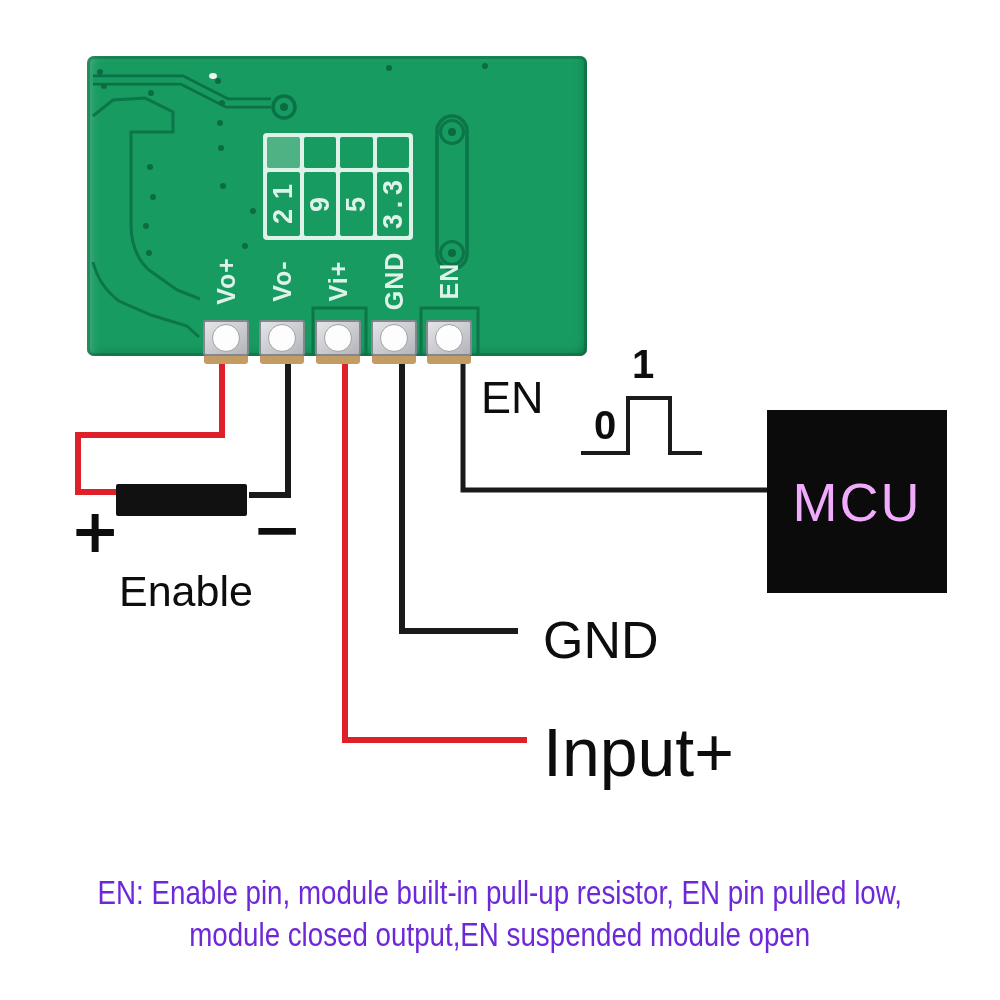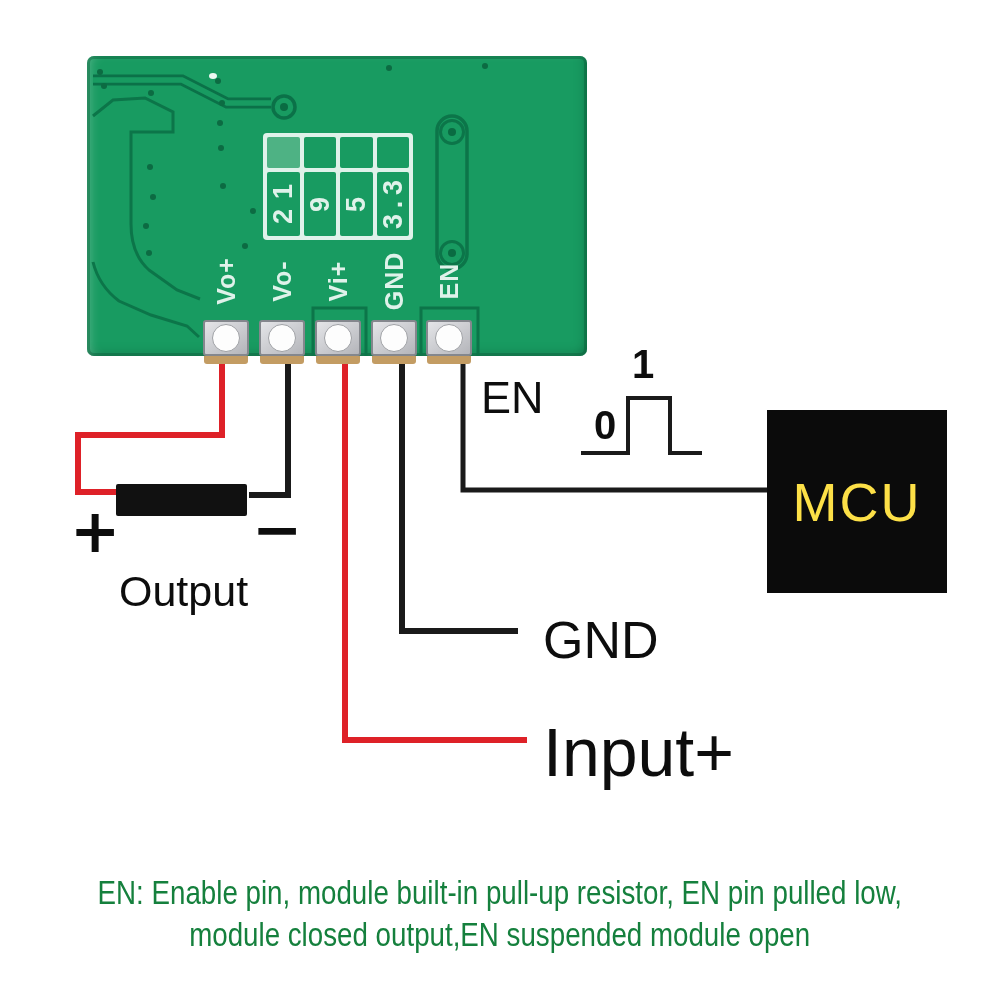--- a/index.html
+++ b/index.html
@@ -46,25 +46,25 @@
   .lbl-minus{left:252px;top:498px;font-size:60px;line-height:62px;font-weight:bold;
              font-family:"DejaVu Sans","Liberation Sans",sans-serif;}
   .lbl-output{left:119px;top:567px;font-size:43px;}
   .lbl-en{left:481px;top:372px;font-size:45px;}
   .lbl-one{left:628px;top:342px;width:30px;text-align:center;font-size:40px;font-weight:bold;}
   .lbl-zero{left:590px;top:403px;width:30px;text-align:center;font-size:40px;font-weight:bold;}
   .lbl-gnd{left:543px;top:610px;font-size:52px;}
   .lbl-input{left:543px;top:713px;font-size:68px;}
   .mcu{position:absolute;left:767px;top:410px;width:180px;height:183px;
        background:#0b0b0b;display:flex;align-items:center;justify-content:center;
-       color:#fde047;font-size:54px;letter-spacing:2px;}
+       color:#f0abfc;font-size:54px;letter-spacing:2px;}
 
   
   .footnote{position:absolute;left:0;right:0;top:872px;text-align:center;
-            font-size:33px;line-height:42px;color:#15803d;}
+            font-size:33px;line-height:42px;color:#6d28d9;}
   .fline{display:inline-block;transform:scaleX(.84);transform-origin:center;
          white-space:nowrap;}
 </style>
 </head>
 <body>
 
 <div class="canvas">
 
   <div class="pcb" style="background: rgb(24, 155, 97);">
     <svg width="500" height="300" viewBox="0 0 500 300">
@@ -159,21 +159,21 @@
     <polyline points="345,356 345,740 527,740" stroke-width="6" stroke="#de2128"></polyline>
     <polyline points="402,356 402,631 518,631" stroke-width="6" stroke="#1a1a1a"></polyline>
     <polyline points="463,356 463,490 768,490" stroke-width="5" stroke="#1a1a1a"></polyline>
     <polyline points="581,453 628,453 628,398 670,398 670,453 702,453" stroke-width="4" stroke="#1a1a1a"></polyline>
   </svg>
 
   <div class="load"></div>
 
   <div class="dlabel lbl-plus">+</div>
   <div class="dlabel lbl-minus">−</div>
-  <div class="dlabel lbl-output">Output</div>
+  <div class="dlabel lbl-output">Enable</div>
   <div class="dlabel lbl-en">EN</div>
   <div class="dlabel lbl-one">1</div>
   <div class="dlabel lbl-zero">0</div>
   <div class="mcu">
     <span>MCU</span>
   </div>
   <div class="dlabel lbl-gnd">GND</div>
   <div class="dlabel lbl-input">Input+</div>
 
   <div class="footnote">

